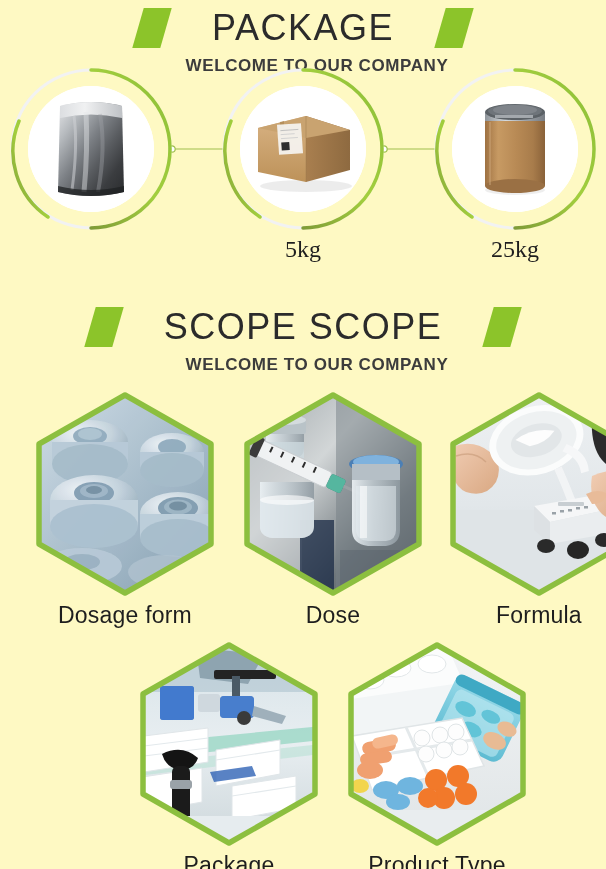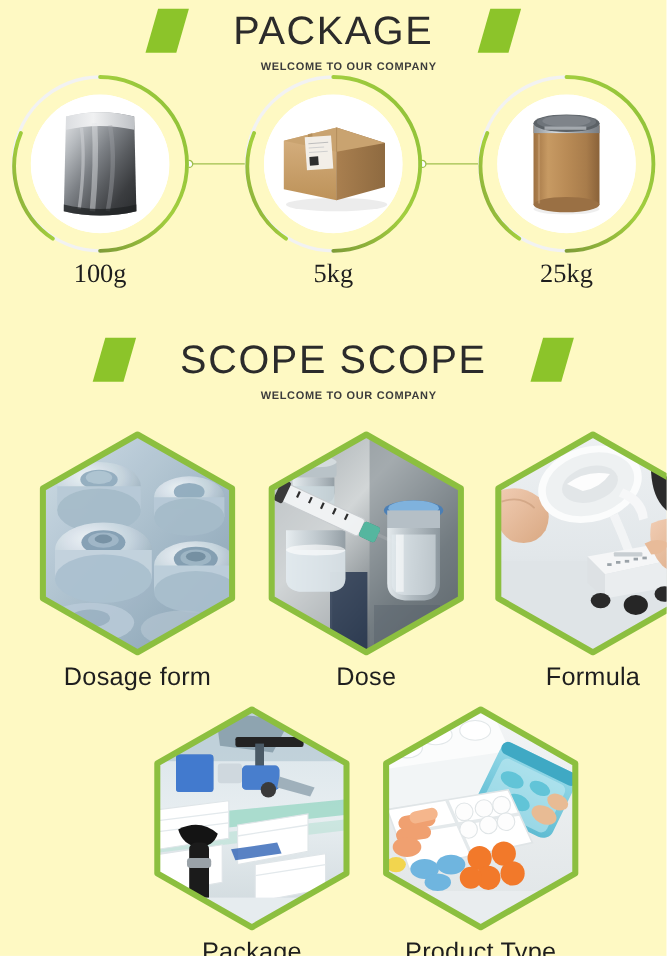--- a/index.html
+++ b/index.html
@@ -47,21 +47,21 @@
     font-size: 36px;
     font-weight: 400;
     letter-spacing: 1.5px;
     color: #2b2b2b;
     white-space: nowrap;
     line-height: 40px;
     font-family: "Liberation Sans", sans-serif;
   }
   .head-sub {
     margin-top: 6px;
-    font-size: 10px;
+    font-size: 17px;
     font-weight: 700;
     letter-spacing: 0.6px;
     color: #3c3c3c;
     white-space: nowrap;
     margin-left: 28px;
   }
 
   
   .circles {
     position: absolute;
@@ -225,21 +225,20 @@
             </linearGradient>
           </defs>
           <path d="M32 20 Q63 12 94 20 L96 106 Q63 114 30 106 Z" fill="url(#foil)"></path>
           <path d="M32 20 Q63 12 94 20 L94 32 Q63 25 32 32 Z" fill="url(#foiltop)"></path>
           <path d="M46 30 Q50 60 44 104" stroke="#cfd2d5" stroke-width="3" fill="none" opacity="0.55"></path>
           <path d="M72 28 Q78 62 70 106" stroke="#9fa3a8" stroke-width="4" fill="none" opacity="0.4"></path>
           <path d="M58 26 Q60 64 56 106" stroke="#e4e6e8" stroke-width="5" fill="none" opacity="0.45"></path>
           <path d="M30 100 Q63 108 96 100 L96 106 Q63 114 30 106 Z" fill="#1f2123" opacity="0.75"></path>
         </svg>
       </div>
-      <div class="circ-label">100g</div>
     </div>
 
     <div class="circ-item i1">
       <div class="circ-ring">
         <svg width="166" height="166" viewBox="0 0 166 166">
           <defs>
             <linearGradient id="ringg1" x1="0" y1="1" x2="1" y2="0">
               <stop offset="0%" stop-color="#7f9c37"></stop>
               <stop offset="50%" stop-color="#a3cf3e"></stop>
               <stop offset="100%" stop-color="#8bbd36"></stop>

